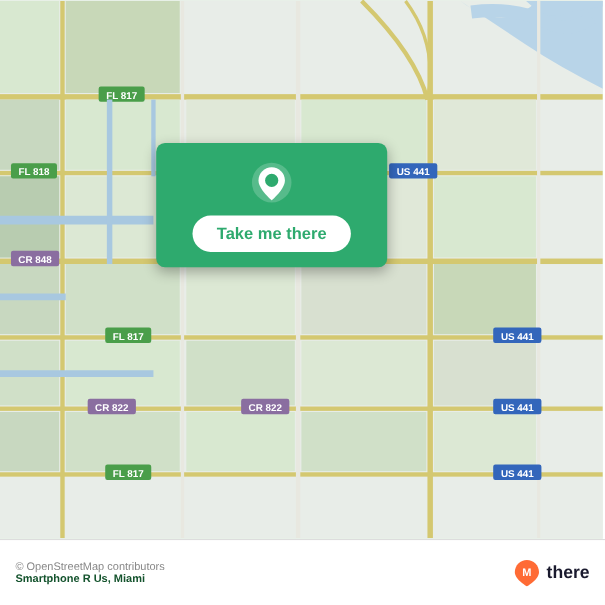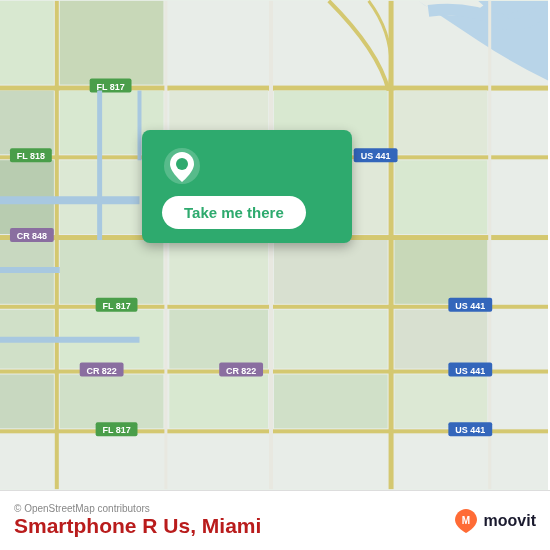--- a/index.html
+++ b/index.html
@@ -28,21 +28,21 @@
     
     #popup-card {
       position: absolute;
       top: 130px;
       left: 142px;
       width: 210px;
       background: #2eaa6e;
       border-radius: 8px;
       display: flex;
       flex-direction: column;
-      align-items: flex-start;
+      align-items: center;
       padding: 16px 20px 14px 20px;
       box-shadow: 0 4px 12px rgba(0,0,0,0.3);
     }
 
     #pin-icon {
       width: 40px;
       height: 40px;
       margin-bottom: 10px;
     }
 
@@ -74,23 +74,23 @@
       display: flex;
       flex-direction: column;
     }
 
     #attribution {
       font-size: 10px;
       color: #888;
     }
 
     #place-name {
-      font-size: 21px;
+      font-size: 10px;
       font-weight: bold;
-      color: #b91c1c;
+      color: #14532d;
     }
 
     #moovit-logo {
       display: flex;
       align-items: center;
       gap: 4px;
     }
 
     #moovit-icon {
       width: 28px;
@@ -240,15 +240,15 @@
     <span id="attribution">© OpenStreetMap contributors</span>
     <span id="place-name">Smartphone R Us, Miami</span>
   </div>
 
   <div id="moovit-logo">
 
     <svg id="moovit-icon" viewBox="0 0 28 28" xmlns="http://www.w3.org/2000/svg">
       <path d="M14 2 C8 2 3 7 3 13 C3 20 14 26 14 26 C14 26 25 20 25 13 C25 7 20 2 14 2Z" fill="#ff6b35"></path>
       <text x="14" y="17" font-size="10" fill="white" text-anchor="middle" font-weight="bold">M</text>
     </svg>
-    <span id="moovit-text">moovit</span>
+    <span id="moovit-text">there</span>
   </div>
 </div>
 
 </body></html>

